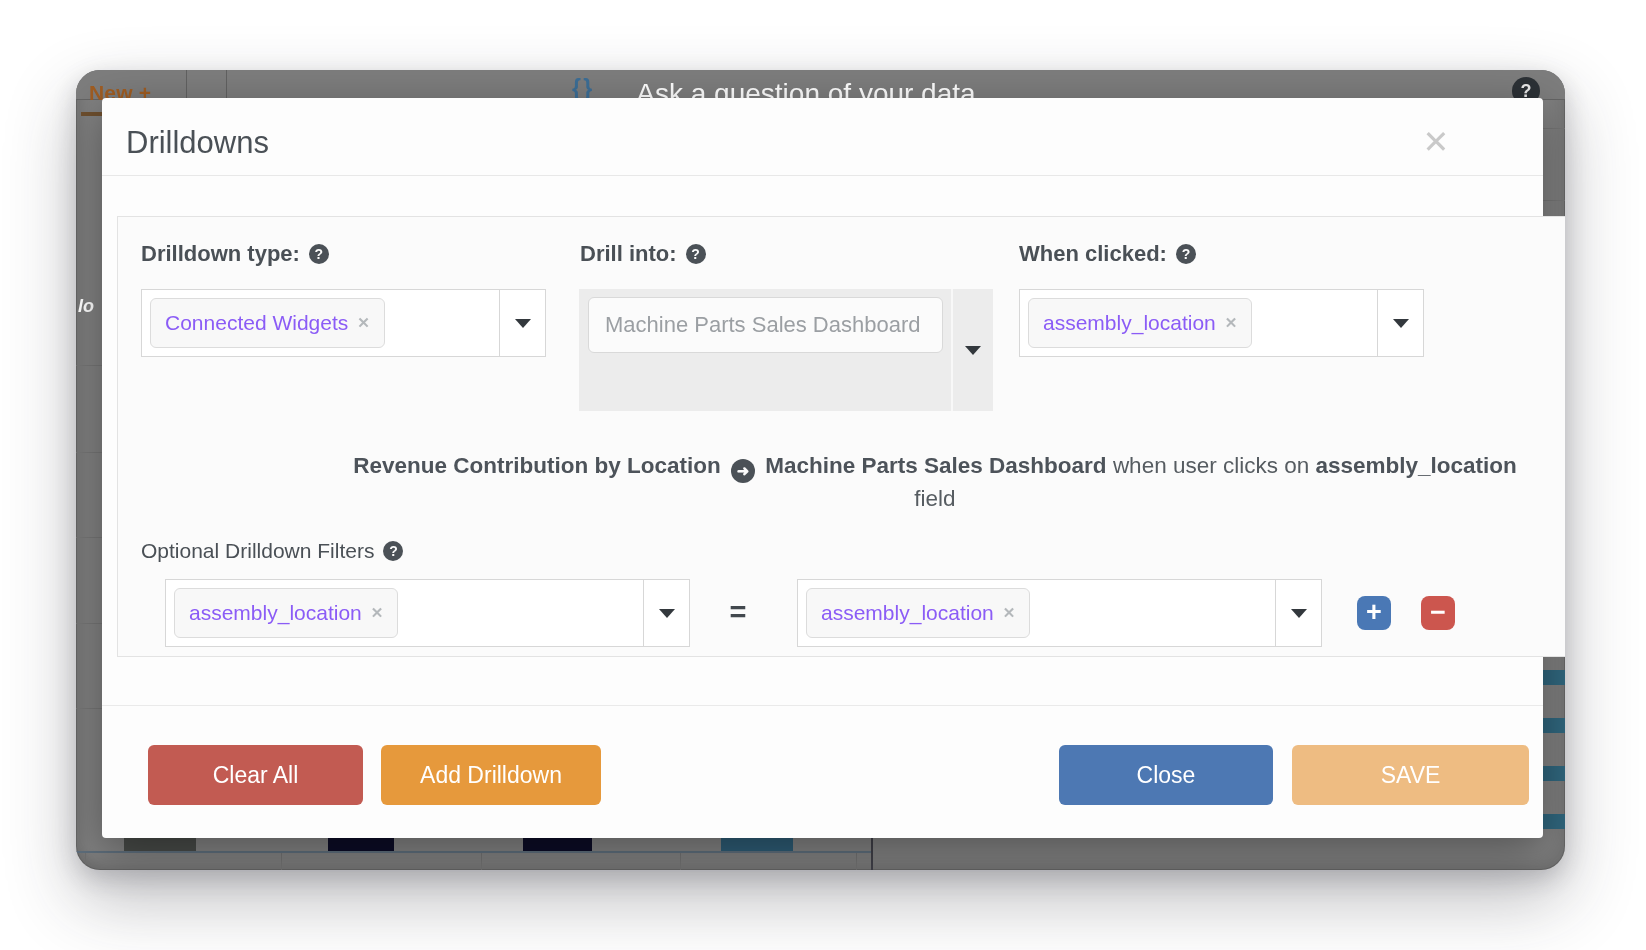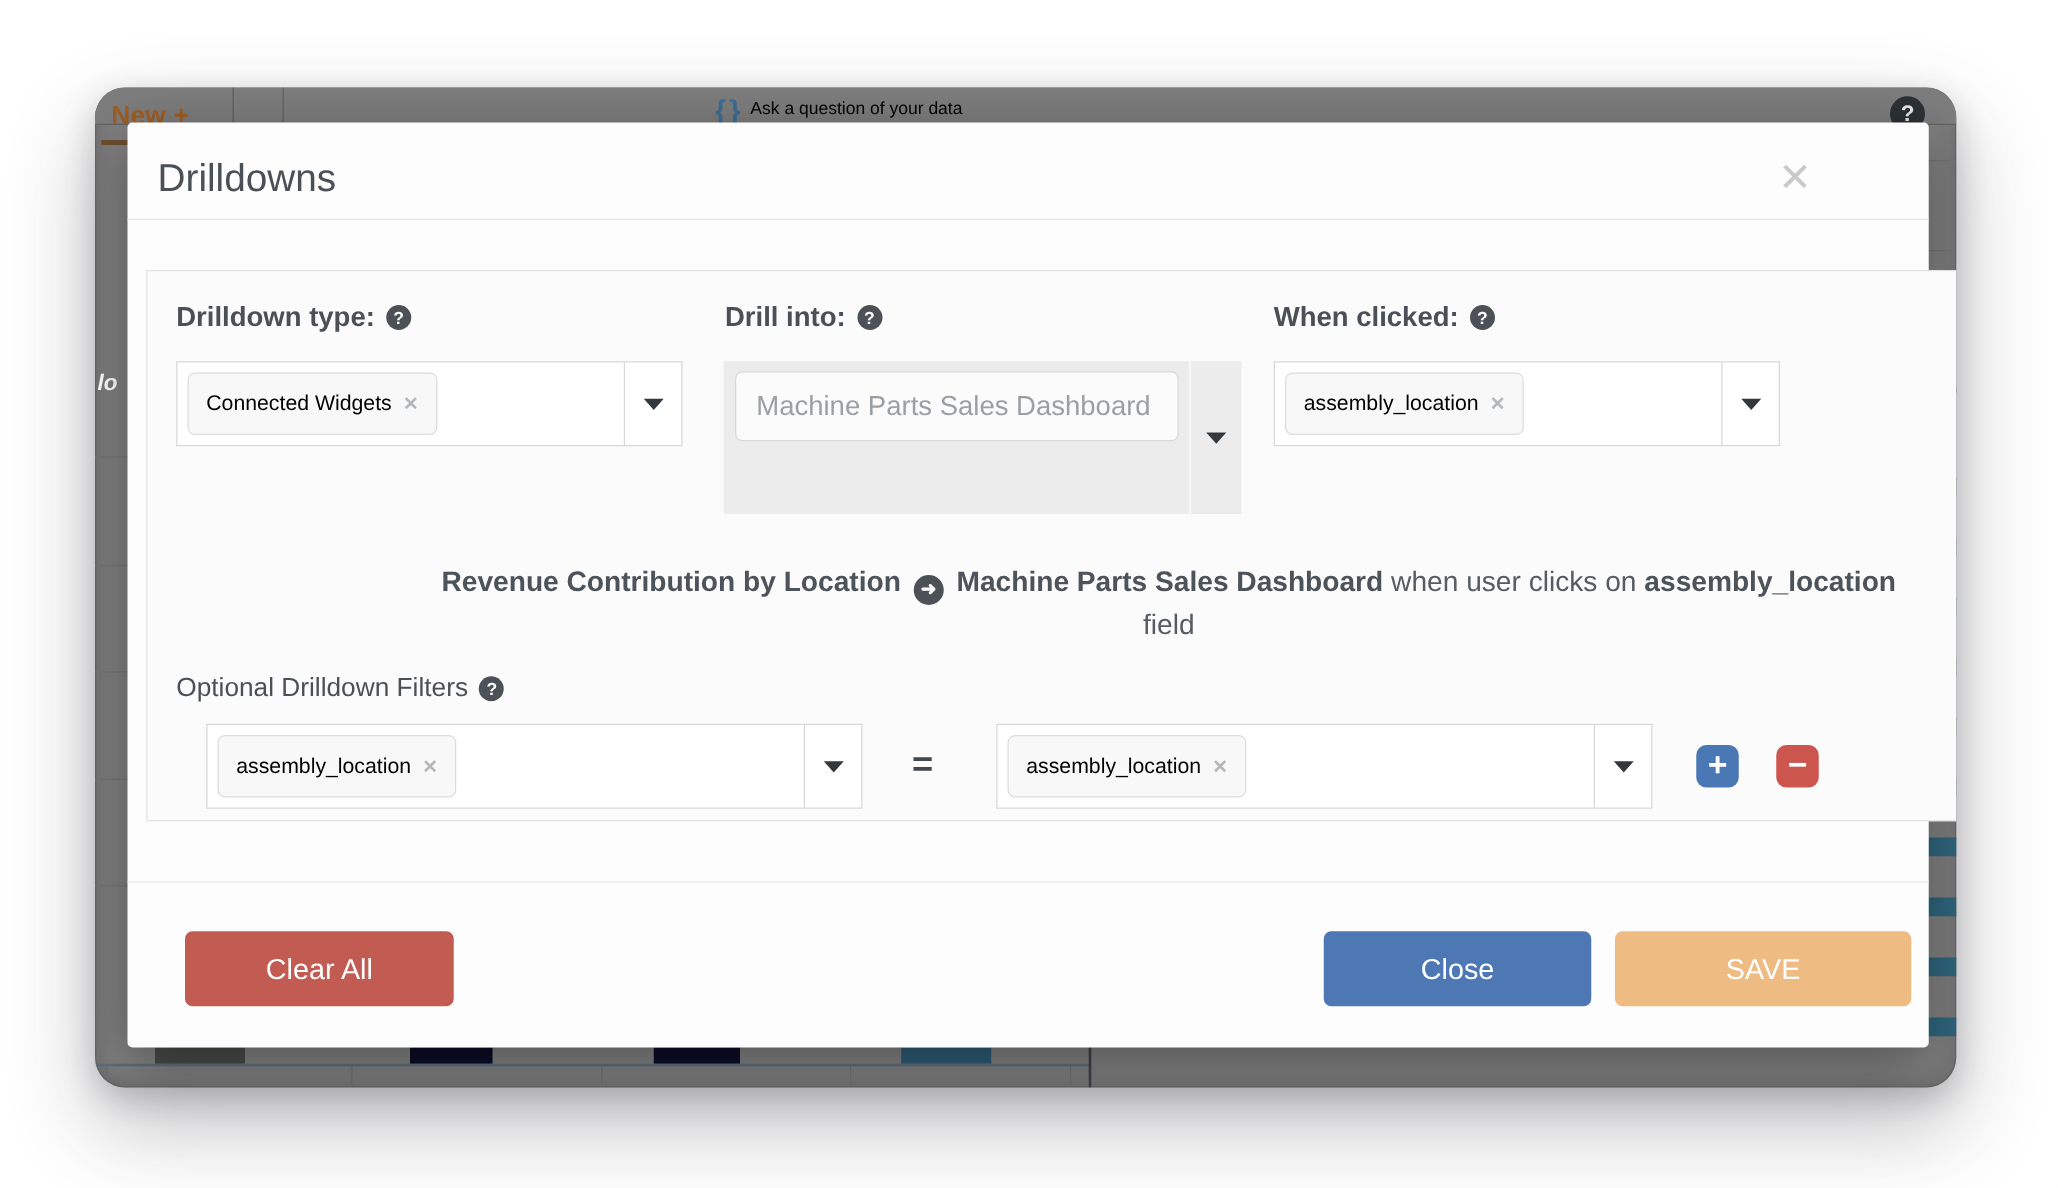--- a/index.html
+++ b/index.html
@@ -12,21 +12,21 @@
     background:#818181; border-radius:24px; overflow:hidden;
     box-shadow:0 30px 70px rgba(40,40,50,.30), 0 8px 24px rgba(40,40,50,.20),
       inset 0 0 0 1px rgba(0,0,0,.12), inset 6px 0 12px rgba(0,0,0,.10), inset -6px -8px 14px rgba(0,0,0,.10);
   }
   .topbar { position:absolute; left:0; top:0; width:100%; height:30px; background:#7d7d7d; border-bottom:1px solid #646464; }
   .new-tab { position:absolute; left:13px; top:11px; font-size:21px; font-weight:700; color:#a05d22; letter-spacing:.2px; }
   .tab-underline { position:absolute; left:5px; top:42px; width:53px; height:4px; background:#6e4f2e; }
   .tb-div { position:absolute; top:0; width:1px; height:30px; background:#616161; }
   .ask-wrap { position:absolute; left:496px; top:5px; display:flex; align-items:flex-start; gap:10px; }
   .braces { color:#3c6e96; font-size:23px; font-weight:700; letter-spacing:-2px; }
-  .ask-text { color:#000000; font-size:14px; font-weight:500; padding-top:3px; }
+  .ask-text { color:#ffffff; font-size:28px; font-weight:500; padding-top:3px;margin-left:36px; }
   .bg-help-circle { position:absolute; left:1436px; top:7px; width:28px; height:28px; border-radius:50%;
     background:#2c3136; color:#e9e9e9; font-size:18px; font-weight:700; text-align:center; line-height:28px; }
   .row-line { position:absolute; left:0; width:27px; height:1px; background:#757575; }
   .r-line { position:absolute; left:1466px; width:23px; height:1px; background:#747474; }
   .frag-lo { position:absolute; left:2px; top:226px; font-size:18px; font-weight:700; color:#ffffff;font-style:italic; }
   .frag-tot { position:absolute; left:1462px; top:226px; font-size:25px; font-weight:700; color:#1d2126; }
   .teal-bar { position:absolute; left:1466px; width:24px; height:15px; background:#2f657c; }
   .axis-line { position:absolute; left:0; top:781px; width:796px; height:2px; background:#5d6d7b; }
   .panel-vline { position:absolute; left:795px; top:766px; width:2px; height:34px; background:#3e3e46; }
   .b-bar { position:absolute; top:768px; height:13px; }
@@ -46,21 +46,21 @@
   .fld-label { position:absolute; top:24px; font-size:22px; font-weight:700; color:#4a5056; display:flex; align-items:center; gap:9px; }
   .help { display:inline-block; width:20px; height:20px; border-radius:50%; background:#4b5157; color:#fbfbfb;
     font-size:14px; font-weight:700; text-align:center; line-height:20px; }
 
   .select { position:absolute; height:68px; background:#fff; border:1px solid #d7d7d7; }
   .arrow-col { position:absolute; right:0; top:0; width:46px; height:100%; border-left:1px solid #d7d7d7;
     display:flex; align-items:center; justify-content:center; }
   .caret { width:0; height:0; border-left:8px solid transparent; border-right:8px solid transparent; border-top:9px solid #33383d; }
   .tag { position:absolute; left:8px; top:8px; height:50px; background:#f8f8f8; border:1px solid #dcdcdc;
     border-radius:6px; display:flex; align-items:center; padding:0 14px; gap:9px; }
-  .tag-text { font-size:17px; color:#000000; }
+  .tag-text { font-size:21px; color:#8b5cf6; }
   .tag-x { font-size:15px; color:#b4b8bb; font-weight:700; cursor:pointer; }
 
   .drill-box { position:absolute; left:461px; top:72px; width:414px; height:122px; background:#ececec; }
   .drill-pill { position:absolute; left:9px; top:8px; width:355px; height:56px; background:#fbfbfb;
     border:1px solid #d9d9d9; border-radius:6px; display:flex; align-items:center; padding:0 16px; }
   .drill-text { font-size:22px; color:#9b9fa3; white-space:nowrap; }
   .drill-arrow-col { position:absolute; right:0; top:0; width:42px; height:100%; background:#ececec;
     border-left:2px solid #f8f8f8; display:flex; align-items:center; justify-content:center; }
 
   .summary { position:absolute; left:0; top:233px; width:100%; text-align:center;
@@ -226,16 +226,17 @@
       <div class="sq-btn plus-btn">
         <span>+</span>
       </div>
       <div class="sq-btn minus-btn">
         <span>−</span>
       </div>
     </div>
 
     <div class="m-footer-line"></div>
     <button class="btn btn-clear">Clear All</button>
+    <button class="btn btn-add">Add Drilldown</button>
     <button class="btn btn-close">Close</button>
     <button class="btn btn-save">SAVE</button>
   </div>
 </div>
 
 </body></html>

